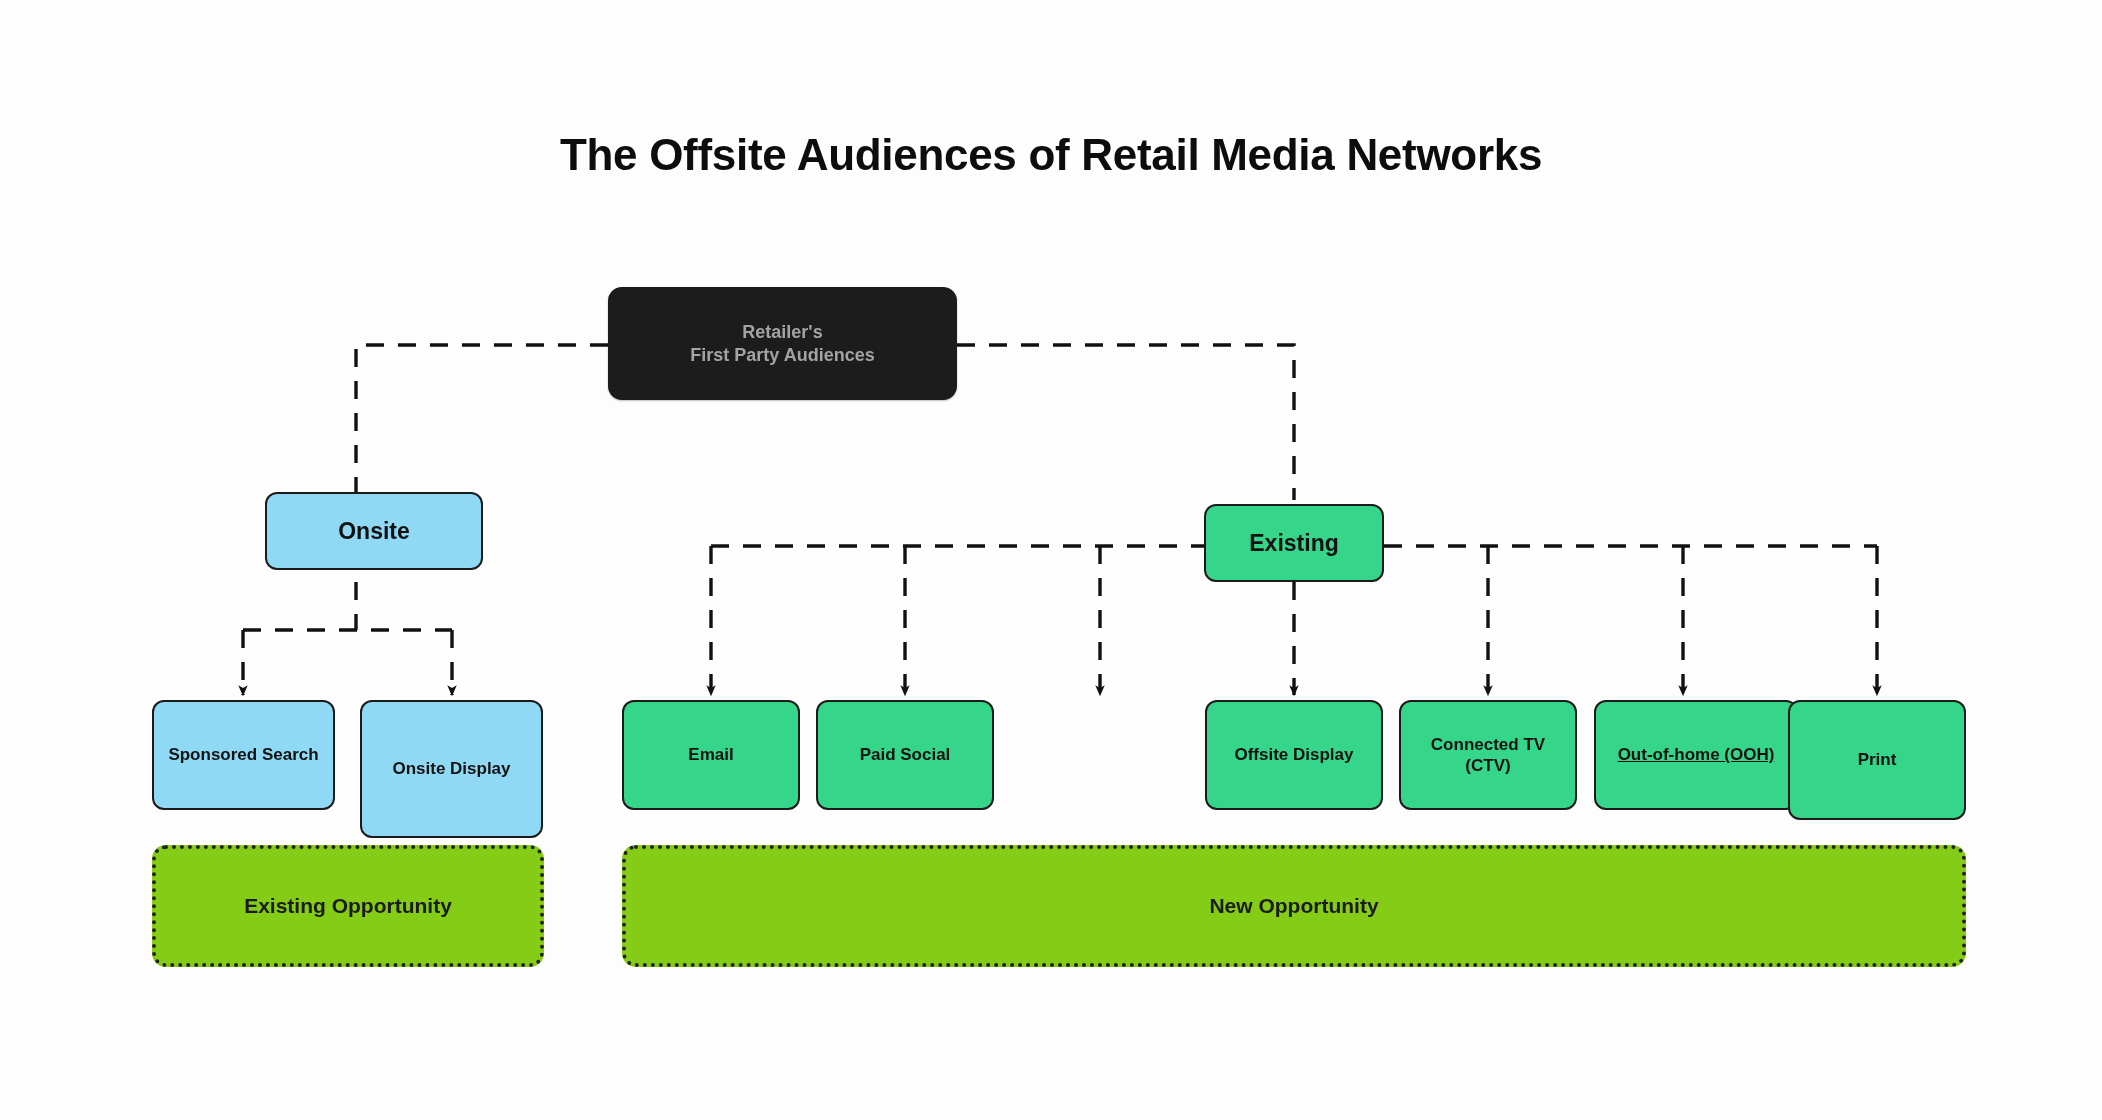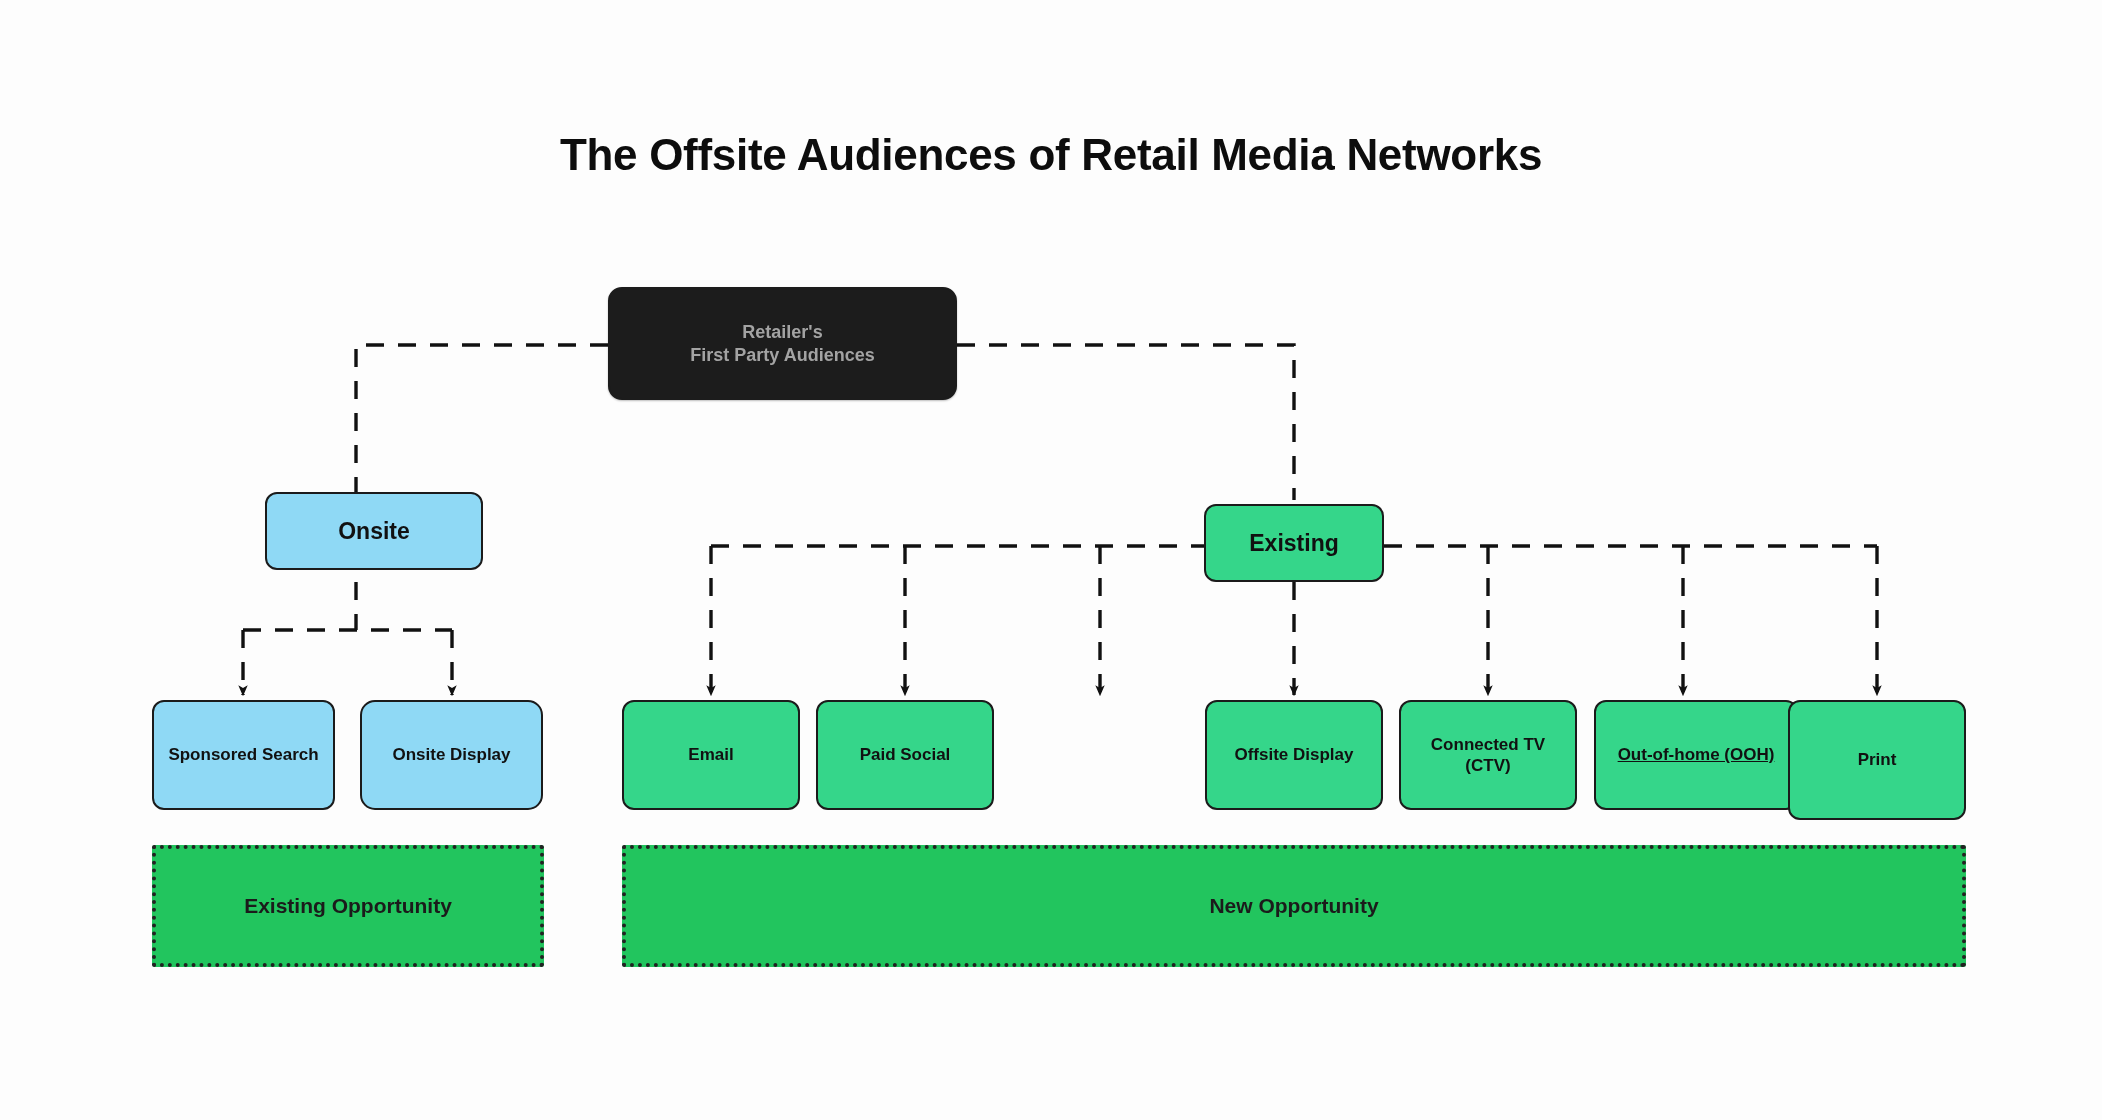--- a/index.html
+++ b/index.html
@@ -52,23 +52,23 @@
   .node-blue { background: #8fd9f5; border-color: #1b1b1b; }
   .node-green { background: #35d68a; border-color: #1b1b1b; }
   .node-cat { font-size: 23px; }
   .node-leaf { font-size: 17px; padding: 0 8px; }
   .group {
     position: absolute;
     box-sizing: border-box;
     display: flex;
     align-items: center;
     justify-content: center;
-    background: #22c55e;
+    background: #84cc16;
     border: 4px dotted #222222;
-    border-radius: 2px;
+    border-radius: 14px;
     font-size: 21px;
     font-weight: bold;
     color: #1b1b1b;
     z-index: 1;
   }
   #page-title {
     position: absolute;
     left: 0;
     top: 130px;
     width: 2102px;
@@ -125,21 +125,21 @@
       <div>Retailer's</div>
       <div>First Party Audiences</div>
     </div>
   </div>
 
   <div class="node node-blue node-cat" style="left:265px; top:492px; width:218px; height:78px;">Onsite</div>
 
   <div class="node node-green node-cat" style="left:1204px; top:504px; width:180px; height:78px;">Existing</div>
 
   <div class="node node-blue node-leaf" style="left:152px; top:700px; width:183px; height:110px;">Sponsored Search</div>
-  <div class="node node-blue node-leaf" style="left:360px; top:700px; width:183px; height:110px;border-radius:15px;">Onsite Display</div>
+  <div class="node node-blue node-leaf" style="left:360px; top:700px; width:183px; height:138px;">Onsite Display</div>
 
   <div class="node node-green node-leaf" style="left:622px; top:700px; width:178px; height:110px;">Email</div>
   <div class="node node-green node-leaf" style="left:816px; top:700px; width:178px; height:110px;">Paid Social</div>
   <div class="node node-green node-leaf" style="left:1205px; top:700px; width:178px; height:110px;">Offsite Display</div>
   <div class="node node-green node-leaf" style="left:1399px; top:700px; width:178px; height:110px;">Connected TV (CTV)</div>
   <div class="node node-green node-leaf" style="left:1594px; top:700px; width:204px; height:110px;text-decoration:underline;">Out-of-home (OOH)</div>
   <div class="node node-green node-leaf" style="left:1788px; top:700px; width:178px; height:120px;">Print</div>
 
   <div class="group" style="left:152px; top:845px; width:392px; height:122px;">Existing Opportunity</div>
   <div class="group" style="left:622px; top:845px; width:1344px; height:122px;">New Opportunity</div>

